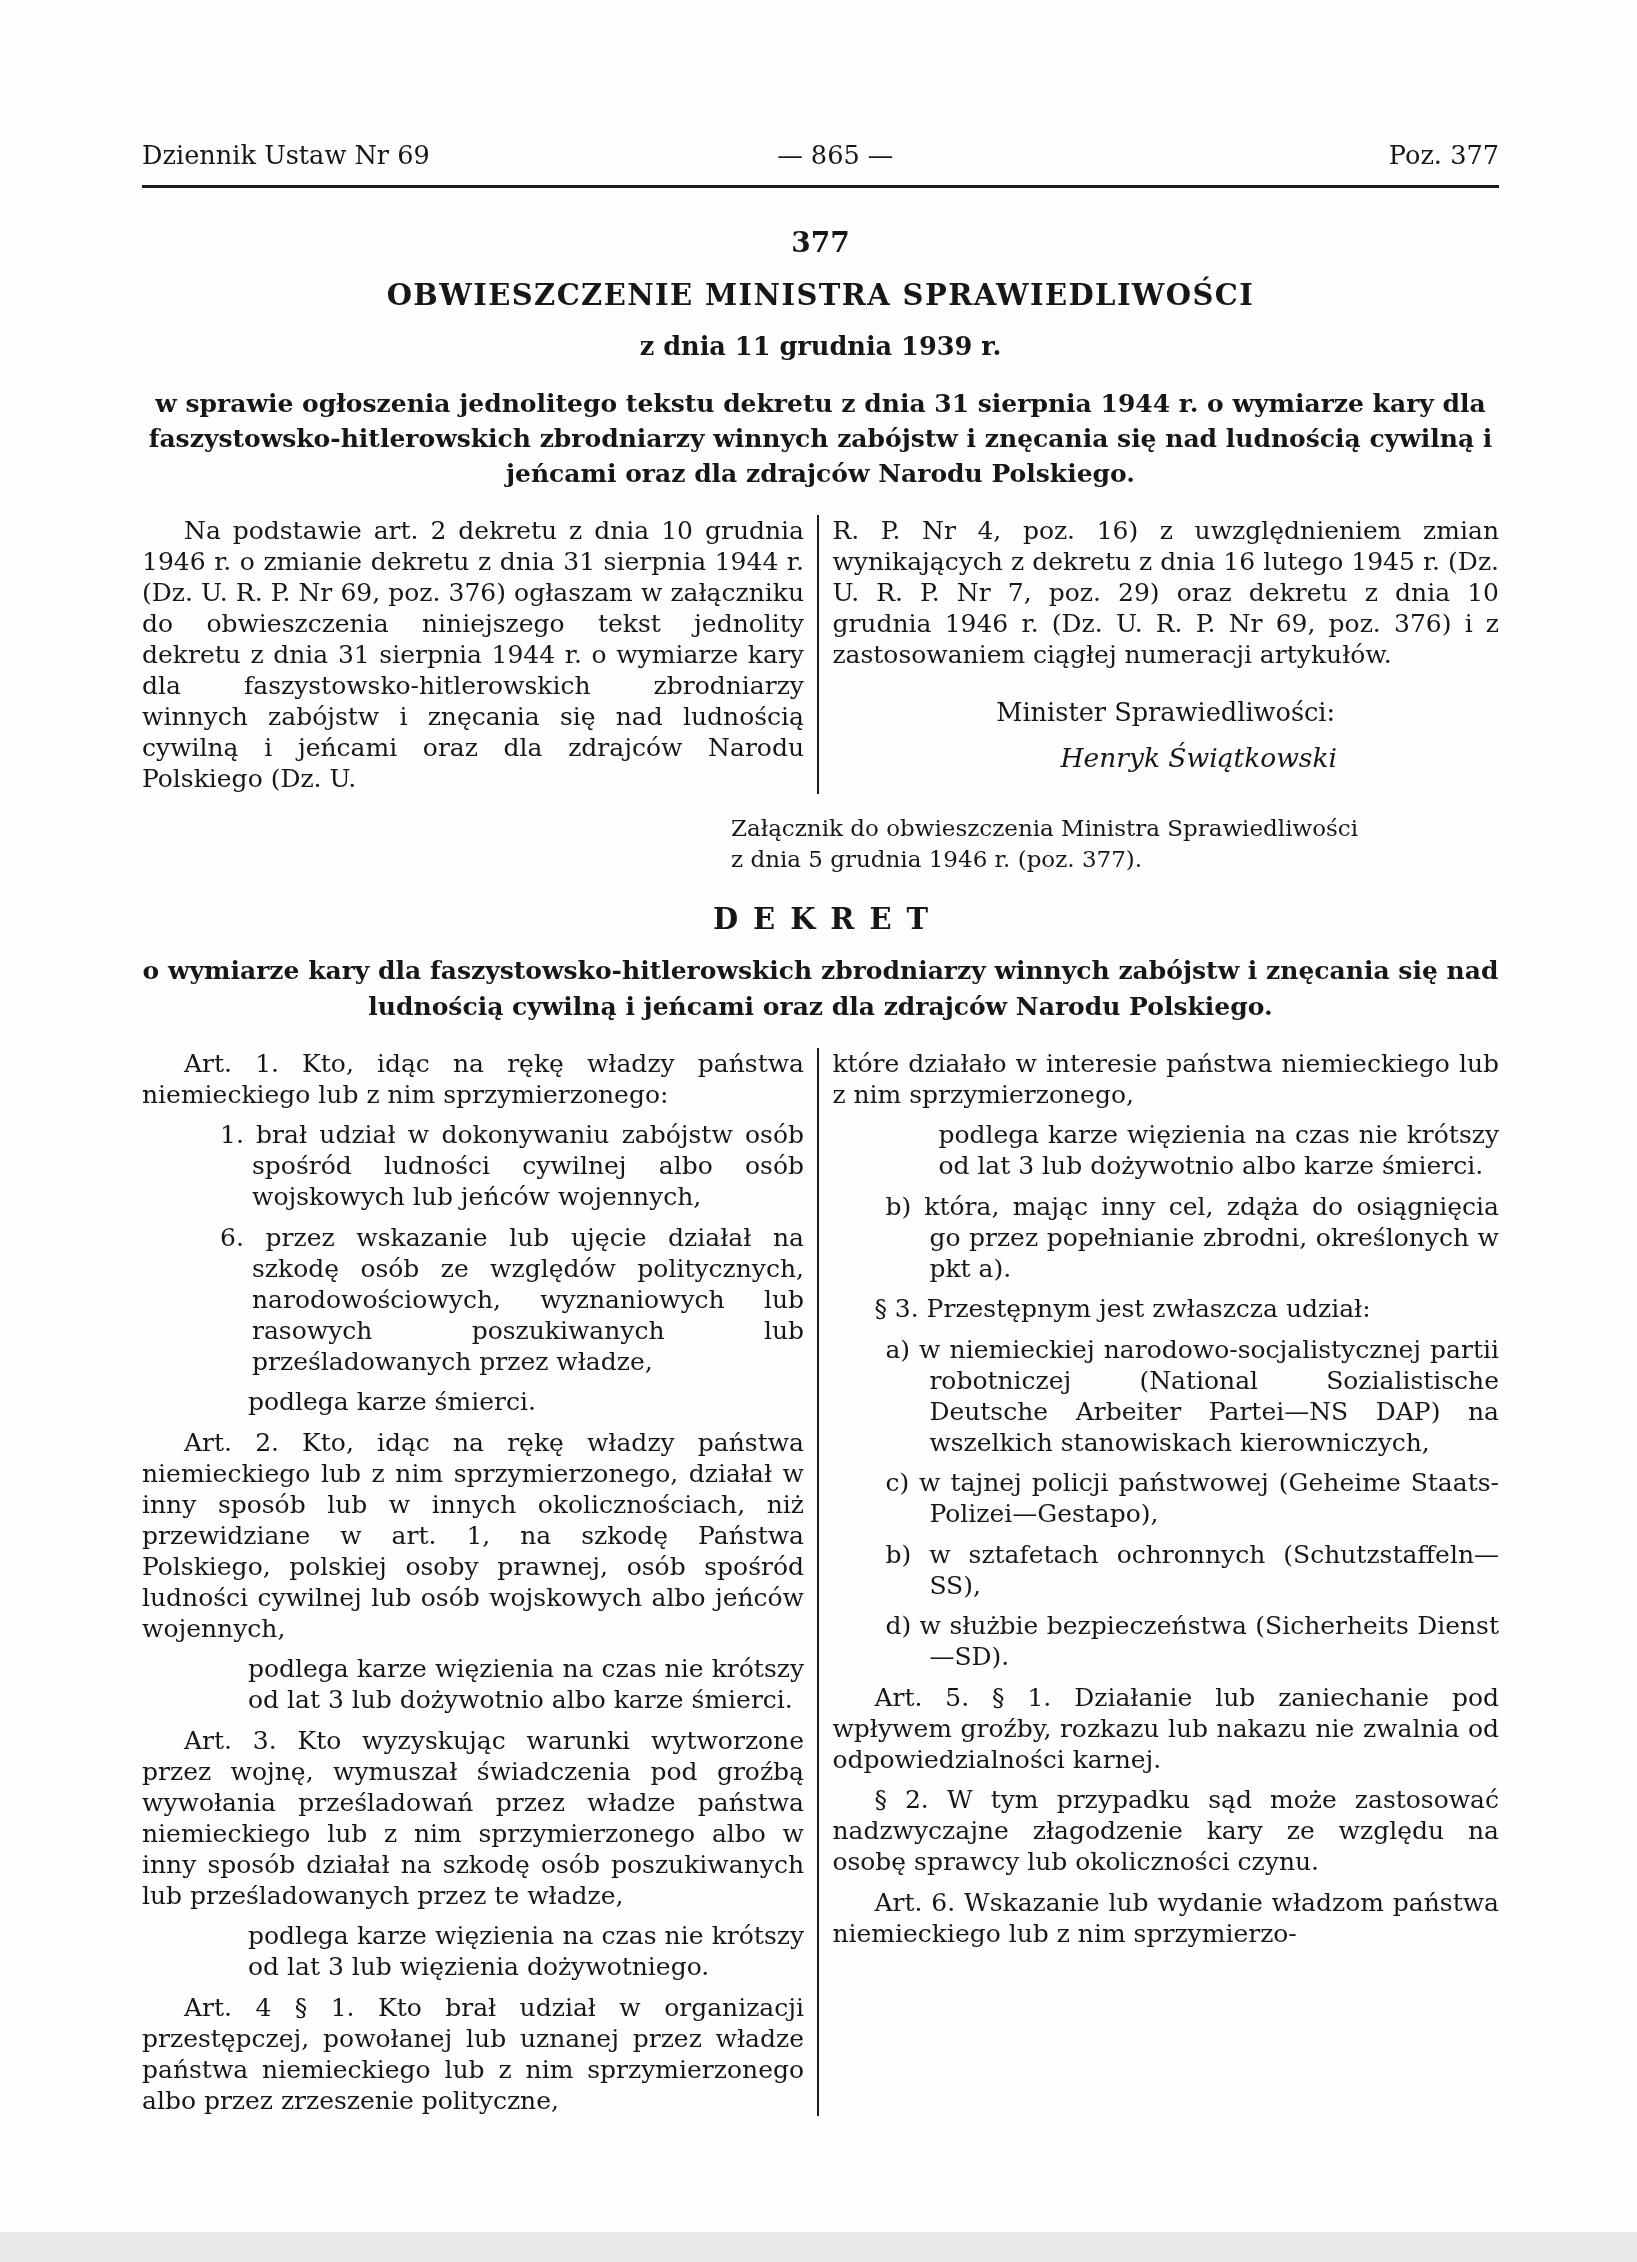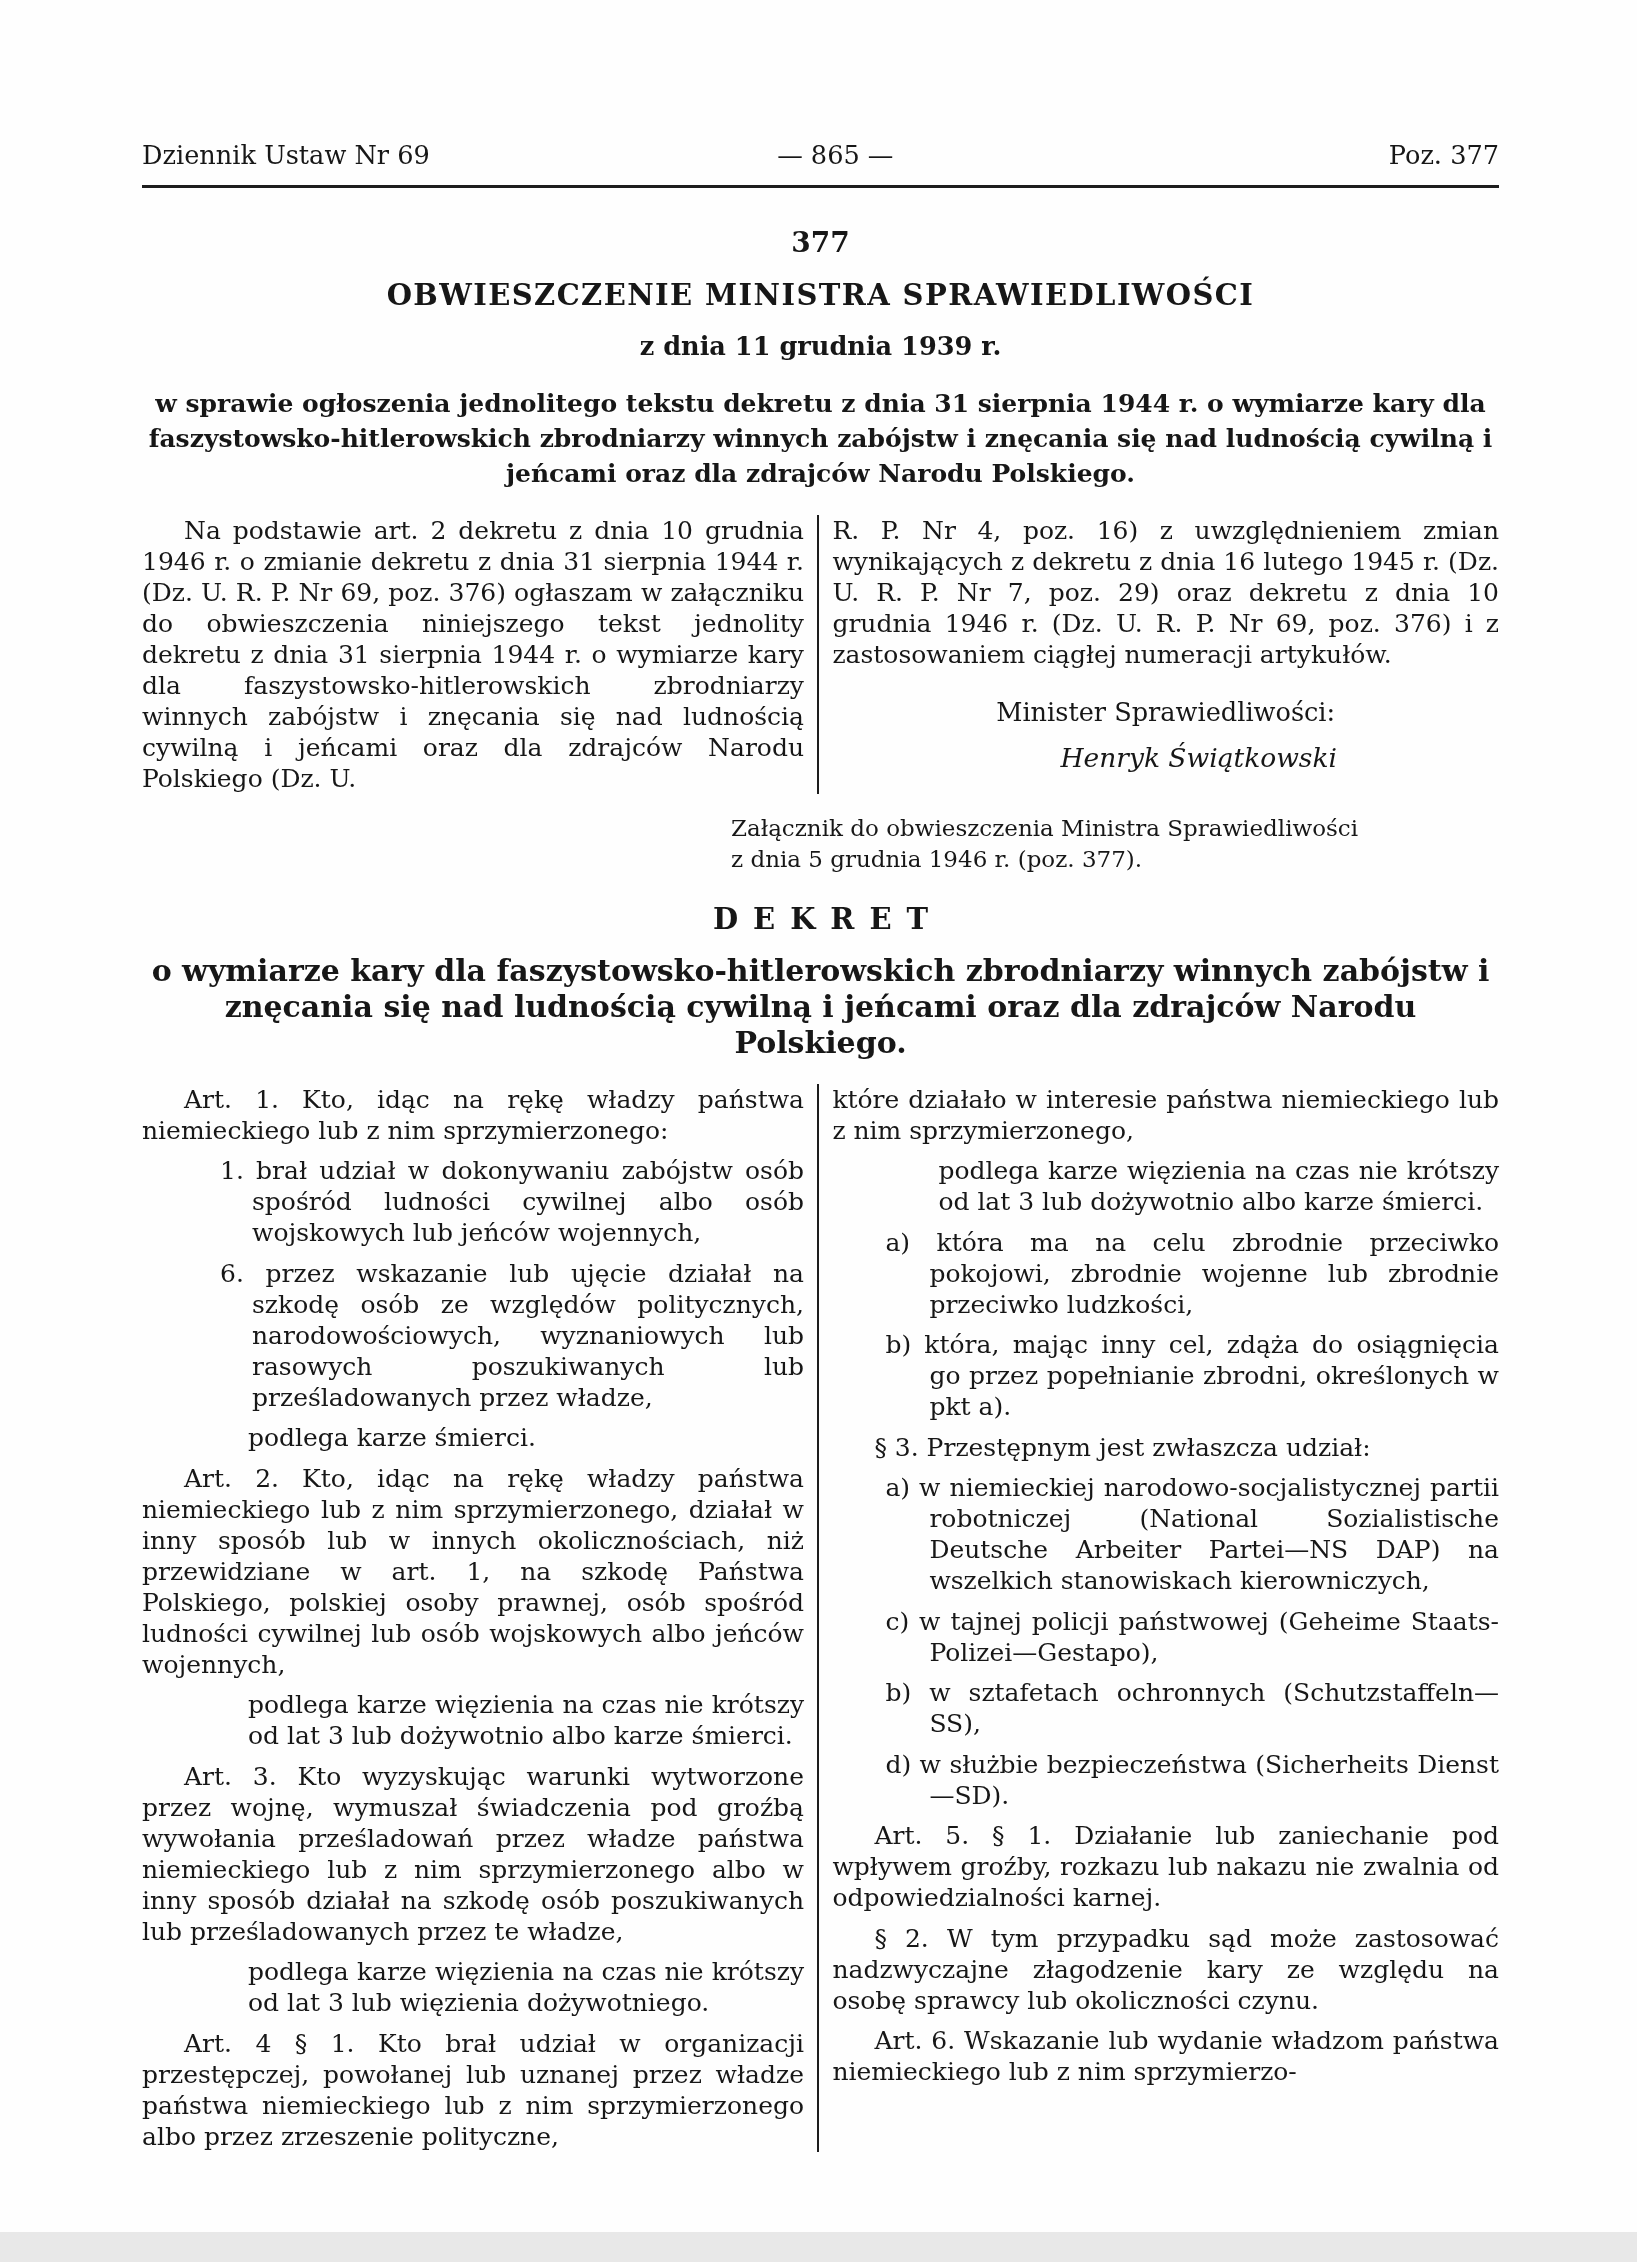--- a/index.html
+++ b/index.html
@@ -38,21 +38,21 @@
   .sub{padding-left:106px;}
   .num{padding-left:110px;text-indent:-32px;}
   .letter{padding-left:97px;text-indent:-44px;}
 
   .minister-title{margin:26.5px 0 0;text-align:center;font-size:25.6px;}
   .minister-name{margin:15px 0 0;text-align:center;font-size:26.5px;font-style:italic;padding-left:66px;}
 
   .attachment{margin:19px 0 0 589px;font-size:23px;line-height:31px;}
 
   .decree-heading{margin:26.5px 0 0;text-align:center;font-size:29px;font-weight:bold;letter-spacing:15px;text-indent:15px;}
-  .decree-subject{margin:17px auto 0;max-width:1420px;text-align:center;font-size:30px;font-weight:bold;line-height:36px;}
+  .decree-subject{margin:17px auto 0;max-width:1420px;text-align:center;font-size:25px;font-weight:bold;line-height:36px;}
   .main-cols{margin-top:23px;}
 </style>
 </head>
 <body>
 
 <div class="sheet">
   <div class="content">
 
     <div class="page-header">
       <span>Dziennik Ustaw Nr 69</span>
@@ -95,21 +95,20 @@
         <p class="para indent">Art. 2. Kto, idąc na rękę władzy państwa niemieckiego lub z nim sprzymierzonego, działał w inny sposób lub w innych okolicznościach, niż przewidziane w art. 1, na szkodę Państwa Polskiego, polskiej osoby prawnej, osób spośród ludności cywilnej lub osób wojskowych albo jeńców wojennych,</p>
         <p class="para sub">podlega karze więzienia na czas nie krótszy od lat 3 lub dożywotnio albo karze śmierci.</p>
         <p class="para indent">Art. 3. Kto wyzyskując warunki wytworzone przez wojnę, wymuszał świadczenia pod groźbą wywołania prześladowań przez władze państwa niemieckiego lub z nim sprzymierzonego albo w inny sposób działał na szkodę osób poszukiwanych lub prześladowanych przez te władze,</p>
         <p class="para sub">podlega karze więzienia na czas nie krótszy od lat 3 lub więzienia dożywotniego.</p>
         <p class="para indent">Art. 4 § 1. Kto brał udział w organizacji przestępczej, powołanej lub uznanej przez władze państwa niemieckiego lub z nim sprzymierzonego albo przez zrzeszenie polityczne,</p>
       </div>
       <div class="col-div"></div>
       <div class="col-right">
         <p class="para noindent">które działało w interesie państwa niemieckiego lub z nim sprzymierzonego,</p>
         <p class="para sub">podlega karze więzienia na czas nie krótszy od lat 3 lub dożywotnio albo karze śmierci.</p>
-        <p class="para letter">a) która ma na celu zbrodnie przeciwko pokojowi, zbrodnie wojenne lub zbrodnie przeciwko ludzkości,</p>
         <p class="para letter">b) która, mając inny cel, zdąża do osiągnięcia go przez popełnianie zbrodni, określonych w pkt a).</p>
         <p class="para indent">§ 3. Przestępnym jest zwłaszcza udział:</p>
         <p class="para letter">a) w niemieckiej narodowo-socjalistycznej partii robotniczej (National Sozialistische Deutsche Arbeiter Partei—NS DAP) na wszelkich stanowiskach kierowniczych,</p>
         <p class="para letter">c) w tajnej policji państwowej (Geheime Staats-Polizei—Gestapo),</p>
         <p class="para letter">b) w sztafetach ochronnych (Schutzstaffeln—SS),</p>
         <p class="para letter">d) w służbie bezpieczeństwa (Sicherheits Dienst—SD).</p>
         <p class="para indent">Art. 5. § 1. Działanie lub zaniechanie pod wpływem groźby, rozkazu lub nakazu nie zwalnia od odpowiedzialności karnej.</p>
         <p class="para indent">§ 2. W tym przypadku sąd może zastosować nadzwyczajne złagodzenie kary ze względu na osobę sprawcy lub okoliczności czynu.</p>
         <p class="para indent">Art. 6. Wskazanie lub wydanie władzom państwa niemieckiego lub z nim sprzymierzo-</p>
       </div>

